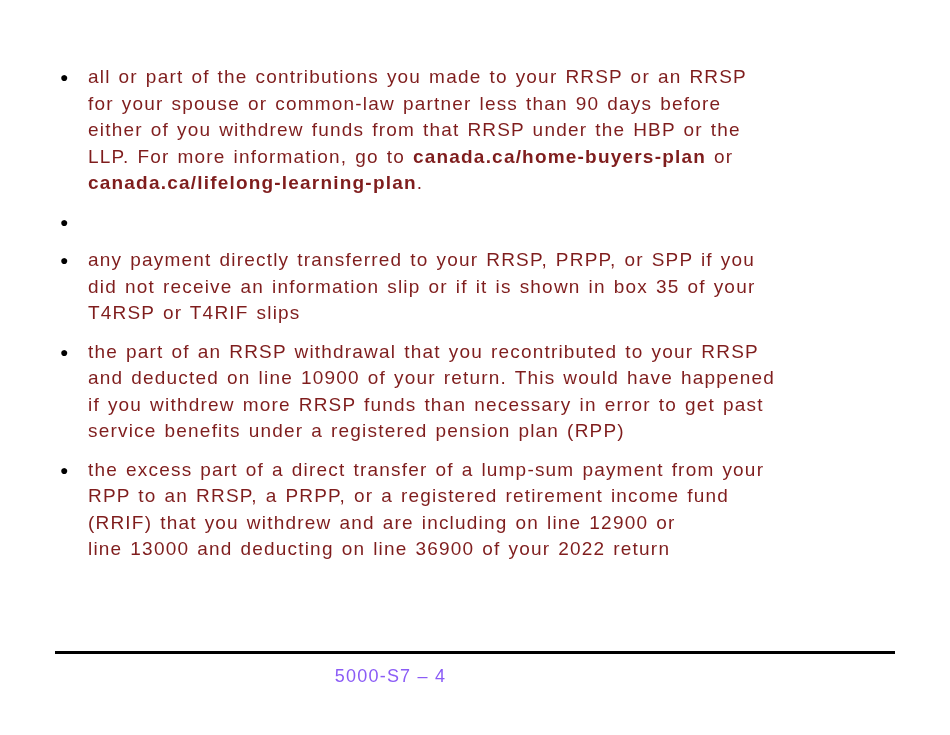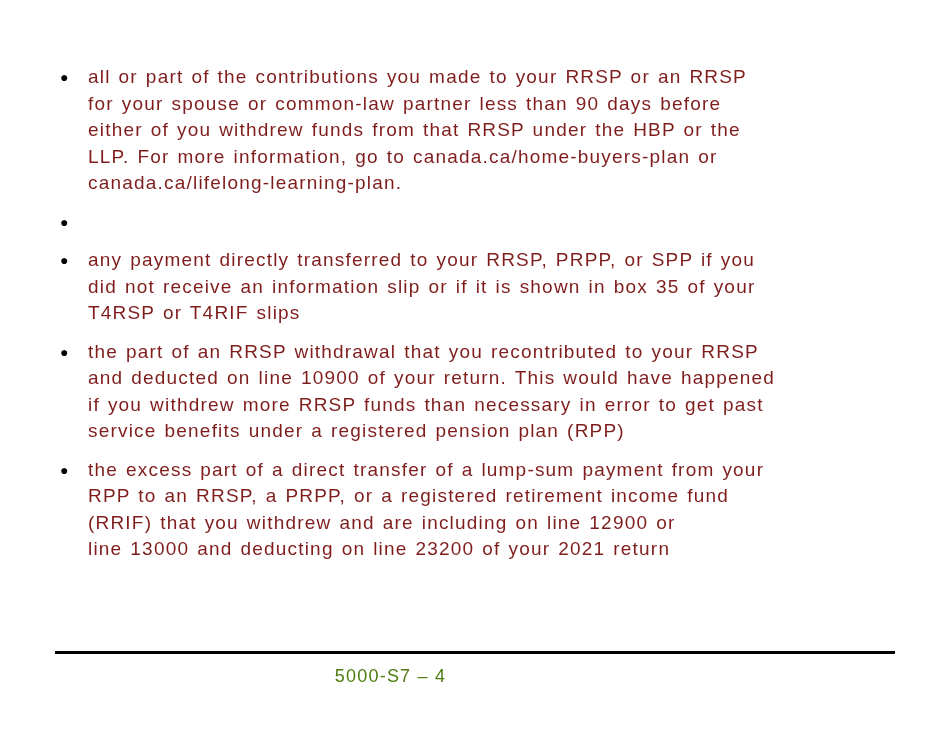--- a/index.html
+++ b/index.html
@@ -35,40 +35,40 @@
   }
   .bullet-text {
     font-size: 19px;
     line-height: 26.5px;
     letter-spacing: 1.2px;
     word-spacing: 1.5px;
     white-space: pre-line;
     color: #7f1d1d;
   }
   .bullet-text .bold {
-    font-weight: normal;
+    font-weight: bold;
   }
   .footer-rule {
     position: absolute;
     left: 55px;
     top: 651px;
     width: 840px;
     height: 3px;
     background: #000000;
   }
   .page-footer {
     position: absolute;
     left: 0;
     top: 664px;
     width: 781px;
     text-align: center;
     font-size: 18px;
     line-height: 24px;
     letter-spacing: 1.2px;
-    color: #4d7c0f;
+    color: #8b5cf6;
   }
 </style>
 </head>
 <body>
 
 <div class="page">
   <div class="content" id="bullet-list">
       <div class="bullet-item">
         <span class="bullet-dot">●</span>
         <div class="bullet-text"><span>all or part of the contributions you made to your RRSP or an RRSP
@@ -91,20 +91,20 @@
         <div class="bullet-text"><span>the part of an RRSP withdrawal that you recontributed to your RRSP
 and deducted on line 10900 of your return. This would have happened
 if you withdrew more RRSP funds than necessary in error to get past
 service benefits under a registered pension plan (RPP)</span></div>
       </div>
       <div class="bullet-item">
         <span class="bullet-dot">●</span>
         <div class="bullet-text"><span>the excess part of a direct transfer of a lump-sum payment from your
 RPP to an RRSP, a PRPP, or a registered retirement income fund
 (RRIF) that you withdrew and are including on line 12900 or
-line 13000 and deducting on line 23200 of your 2021 return</span></div>
+line 13000 and deducting on line 36900 of your 2022 return</span></div>
       </div>
     </div>
   <div class="footer-rule"></div>
   <div class="page-footer">
     <span>5000-S7 – 4</span>
   </div>
 </div>
 
 </body></html>

